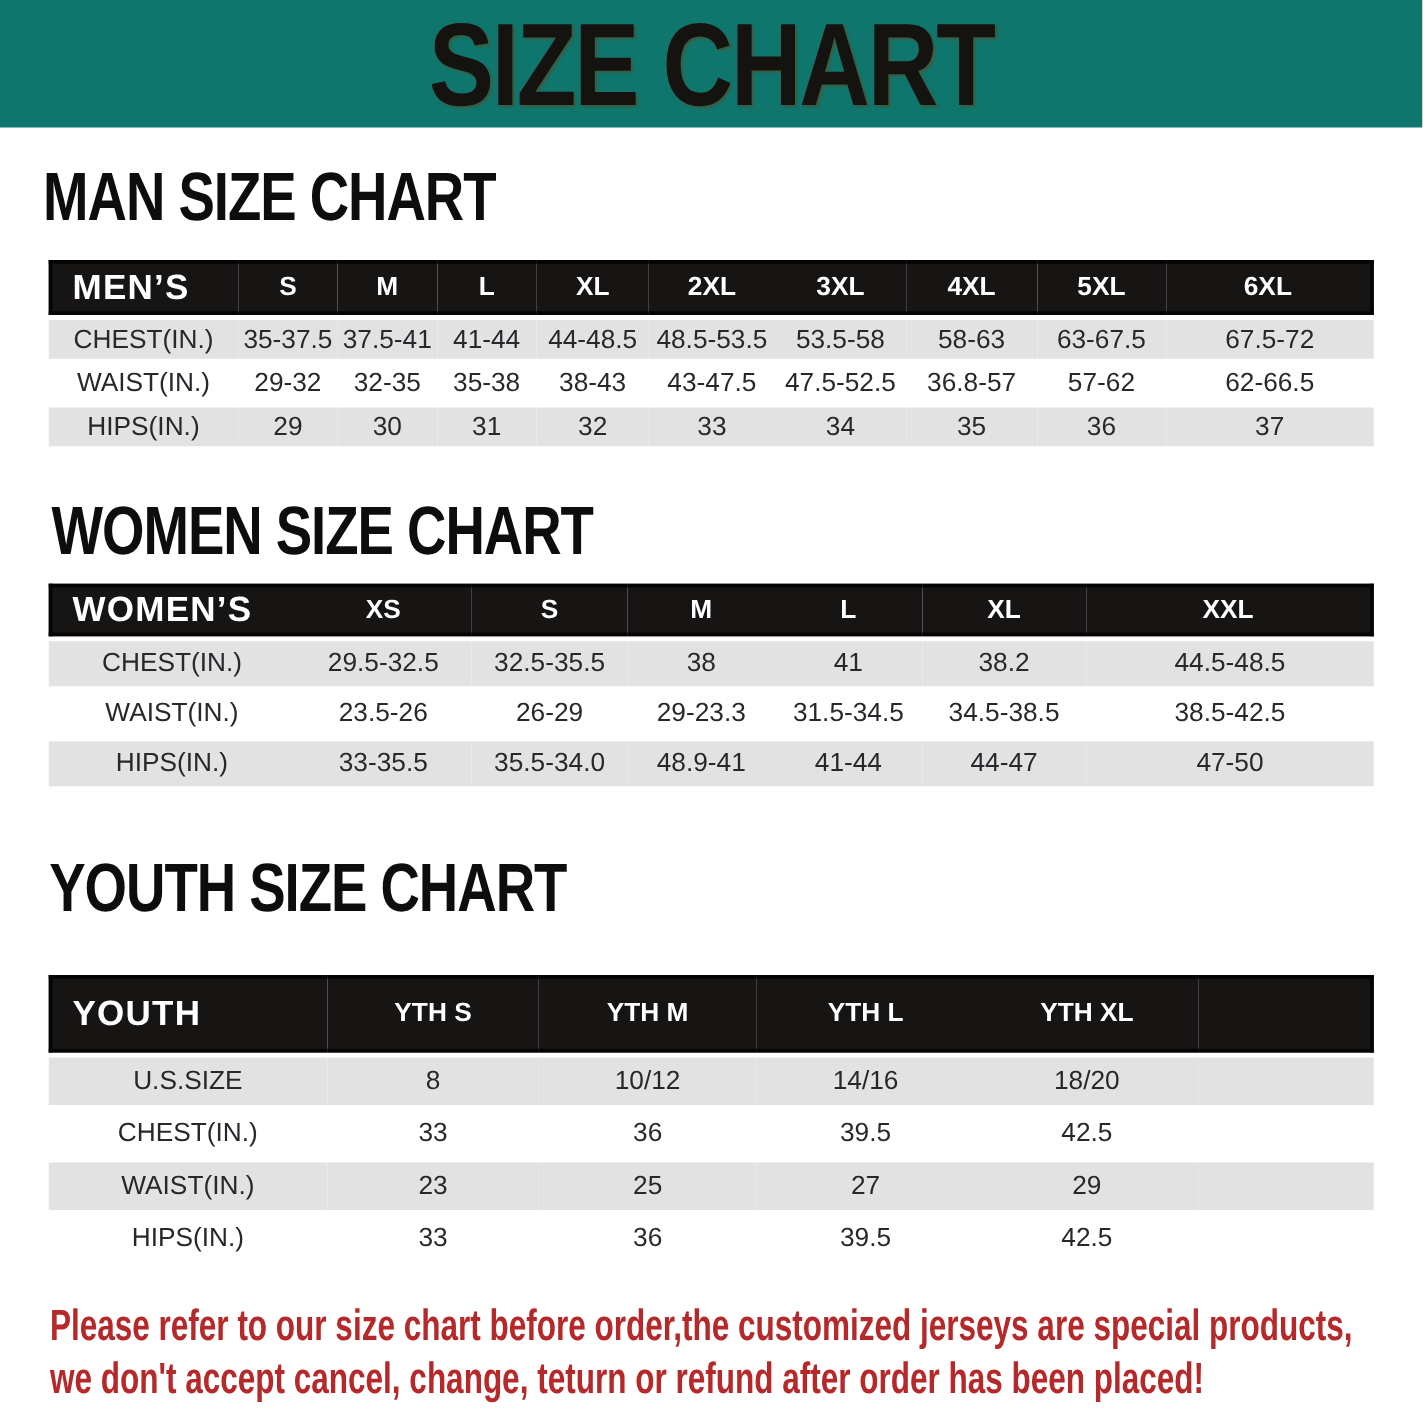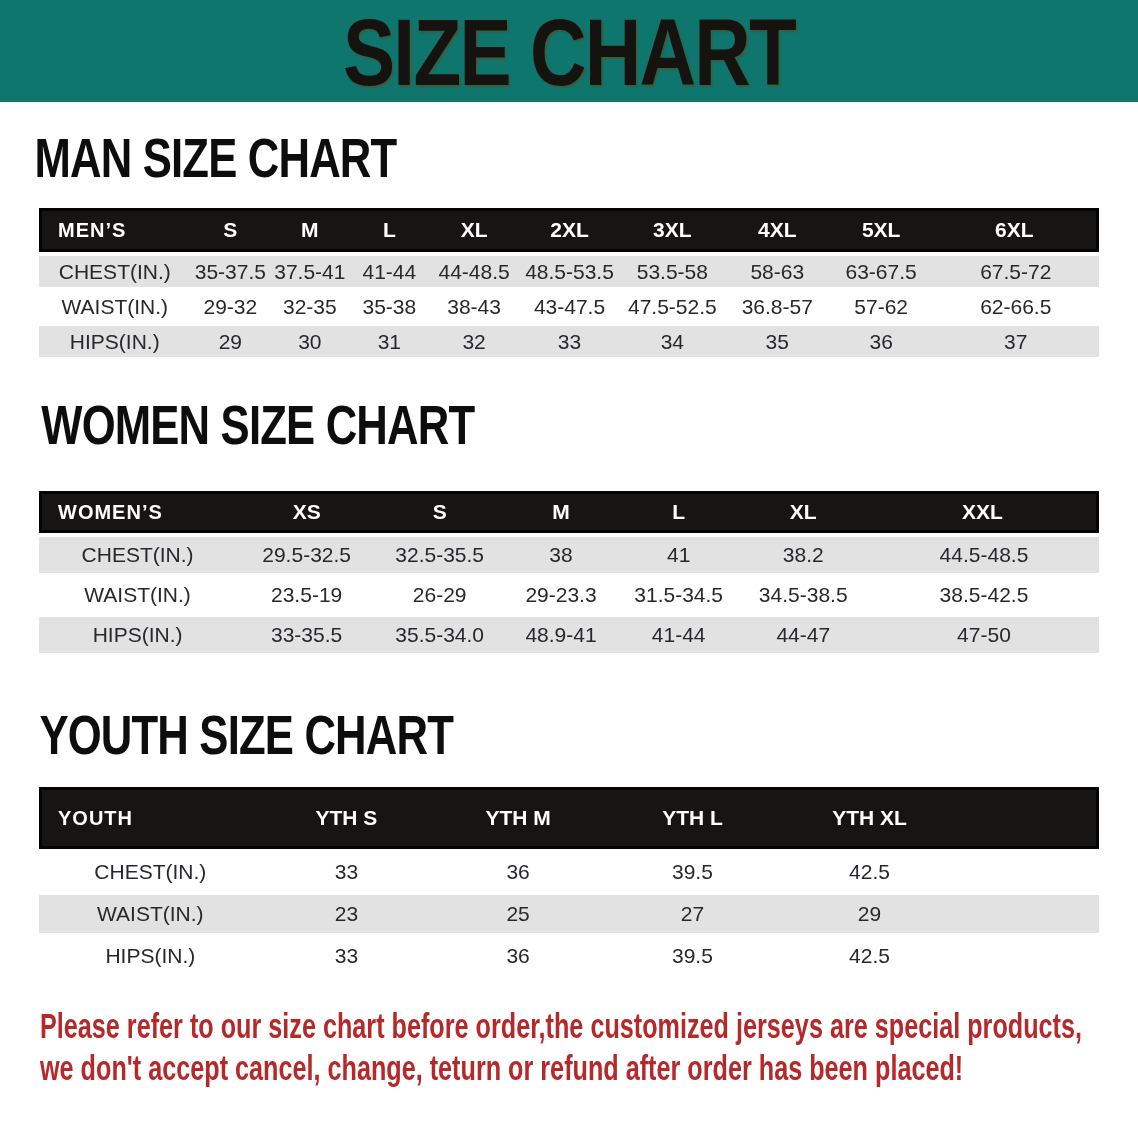--- a/index.html
+++ b/index.html
@@ -20,35 +20,35 @@
     text-shadow:2px 2px 2px rgba(120,60,0,0.45);
   }
   .section-heading {
     margin-top:26px; margin-bottom:16px;
   }
   .section-heading span {
     font-size:52px; font-weight:bold; color:#0d0d0d;
     display:inline-block; transform:scale(0.84,1.05); transform-origin:center;
     letter-spacing:-1px; white-space:nowrap;
   }
-  .heading-women { margin-top:34px; margin-bottom:32px; }
-  .heading-youth { margin-top:48px; margin-bottom:18px; }
+  .heading-women { margin-top:34px; margin-bottom:8px; }
+  .heading-youth { margin-top:48px; margin-bottom:35px; }
 
   table.size-table {
     width:1060px; margin:0 auto;
     border-collapse:separate; border-spacing:0 4px;
     table-layout:fixed;
   }
   table.size-table th {
     background:#171414; color:#ffffff; font-weight:bold;
     font-size:21px; text-align:center; height:44px;
     border-top:3px solid #040404; border-bottom:3px solid #040404;
   }
   table.size-table th:first-child {
-    text-align:left; padding-left:16px; font-size:20px; letter-spacing:1px;
+    text-align:left; padding-left:16px; font-size:28px; letter-spacing:1px;
     border-left:3px solid #040404;
   }
   table.size-table th:last-child { border-right:3px solid #040404; }
   table.size-table td {
     font-size:21px; color:#26282c; text-align:center; height:31px;
     background:#ffffff;
   }
   table.size-table tr.stripe td { background:#e2e2e2; }
   table.women-table th { height:42px; }
   table.women-table td { height:36px; }
@@ -171,21 +171,21 @@
       <td>CHEST(IN.)</td>
       <td>29.5-32.5</td>
       <td>32.5-35.5</td>
       <td>38</td>
       <td>41</td>
       <td>38.2</td>
       <td>44.5-48.5</td>
     </tr>
     <tr>
       <td>WAIST(IN.)</td>
-      <td>23.5-19</td>
+      <td>23.5-26</td>
       <td>26-29</td>
       <td>29-23.3</td>
       <td>31.5-34.5</td>
       <td>34.5-38.5</td>
       <td>38.5-42.5</td>
     </tr>
     <tr class="stripe">
       <td>HIPS(IN.)</td>
       <td>33-35.5</td>
       <td>35.5-34.0</td>
@@ -213,20 +213,28 @@
     <tr>
       <th>YOUTH</th>
       <th>YTH S</th>
       <th>YTH M</th>
       <th>YTH L</th>
       <th>YTH XL</th>
       <th class="spacer"></th>
     </tr>
   </thead>
   <tbody>
+    <tr class="stripe">
+      <td>U.S.SIZE</td>
+      <td>8</td>
+      <td>10/12</td>
+      <td>14/16</td>
+      <td>18/20</td>
+      <td></td>
+    </tr>
     <tr>
       <td>CHEST(IN.)</td>
       <td>33</td>
       <td>36</td>
       <td>39.5</td>
       <td>42.5</td>
       <td></td>
     </tr>
     <tr class="stripe">
       <td>WAIST(IN.)</td>

